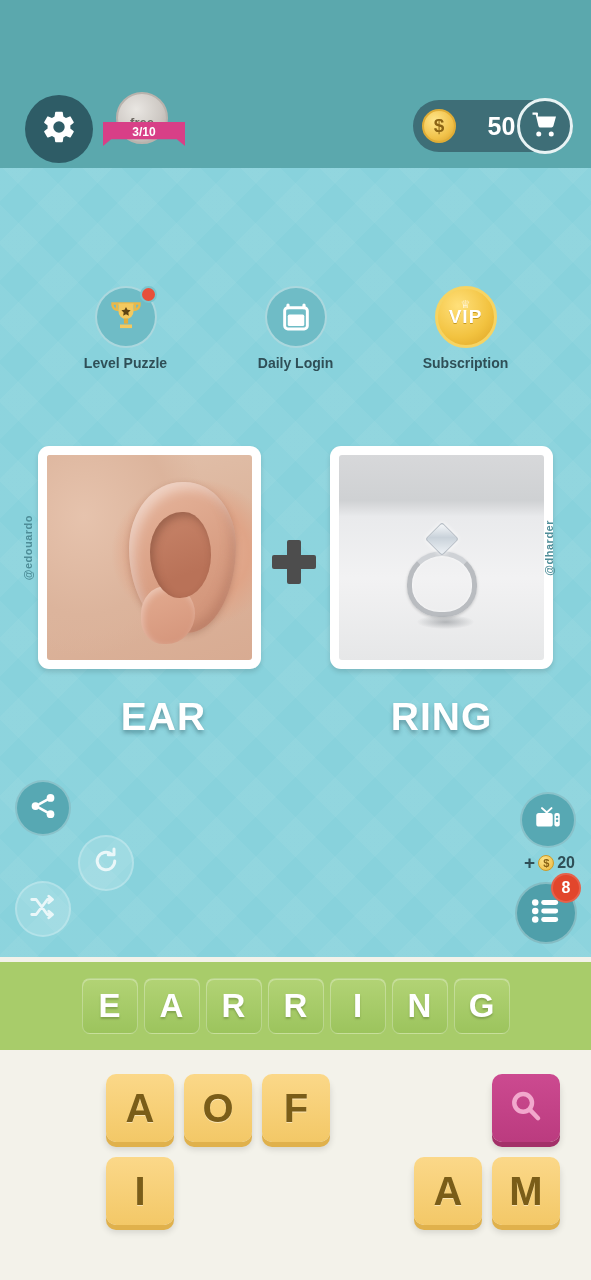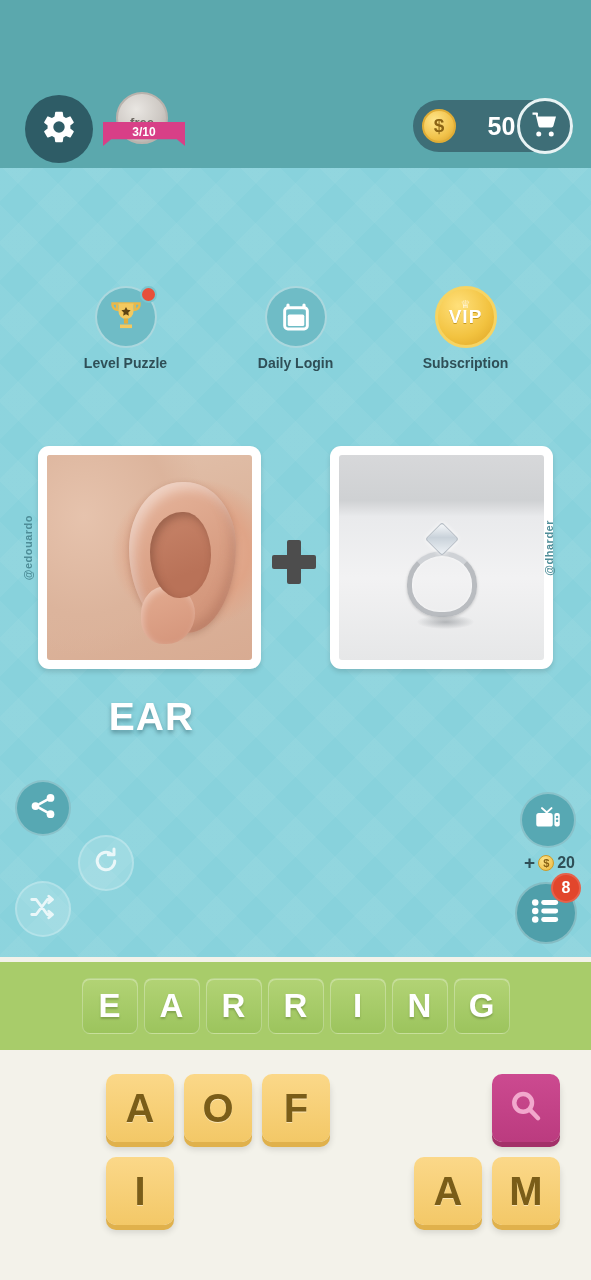--- a/index.html
+++ b/index.html
@@ -236,21 +236,21 @@
   #plus-sign::before { left: 15px; top: 0; width: 14px; height: 44px; }
   #plus-sign::after  { left: 0; top: 15px; width: 44px; height: 14px; }
 
   .word-label {
     position: absolute; top: 527px;
     width: 223px; text-align: center;
     font-size: 39px; font-weight: bold; color: #fff;
     letter-spacing: 1px;
     text-shadow: 0 3px 4px rgba(40,80,90,.45);
   }
-  #word-left  { left: 40px; }
+  #word-left  { left: 52px; }
   #word-right { left: 330px; }
 
   
   .round-btn {
     position: absolute; border-radius: 50%;
     display: flex; align-items: center; justify-content: center;
   }
   #share-btn {
     left: 15px; top: 612px; width: 56px; height: 56px;
     background: #57a8b3; border: 2px solid rgba(255,255,255,.3);
@@ -450,20 +450,21 @@
         </div>
       </div>
     </div>
 
     <div class="watermark" id="wm-left">@edouardo</div>
     <div class="watermark" id="wm-right">@dharder</div>
 
     <div id="plus-sign"></div>
 
     <div class="word-label" id="word-left">EAR</div>
+    <div class="word-label" id="word-right">RING</div>
 
     <div class="round-btn" id="share-btn">
       <span>
         <svg viewBox="0 0 24 24" fill="#ffffff">
           <circle cx="18" cy="5.5" r="3.1"></circle>
             <circle cx="18" cy="18.5" r="3.1"></circle>
             <circle cx="6" cy="12" r="3.1"></circle>
           <path d="M8.6 10.7l6.9-3.8M8.6 13.3l6.9 3.8" stroke="#ffffff" stroke-width="2.1"></path>
         </svg>
       </span>

